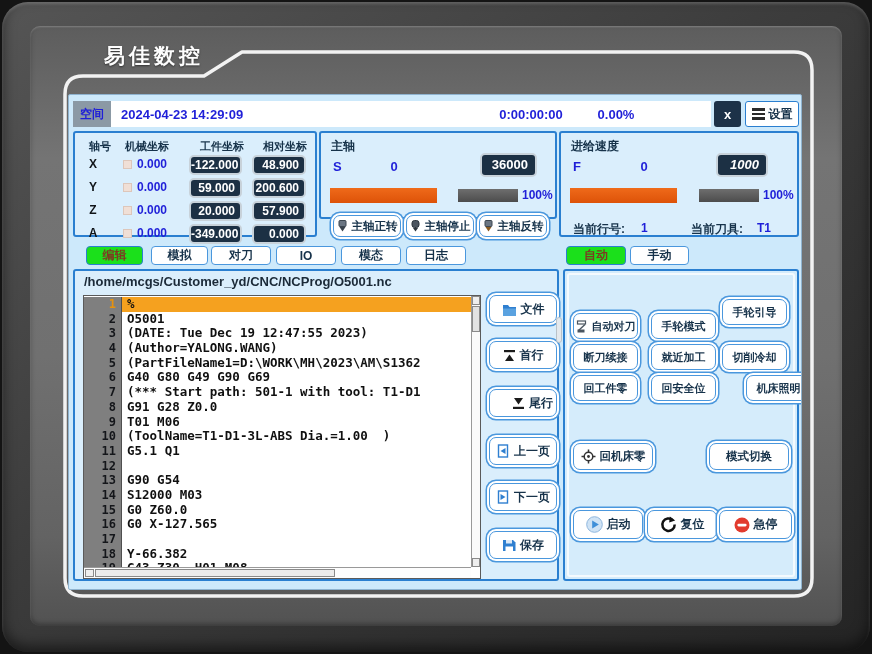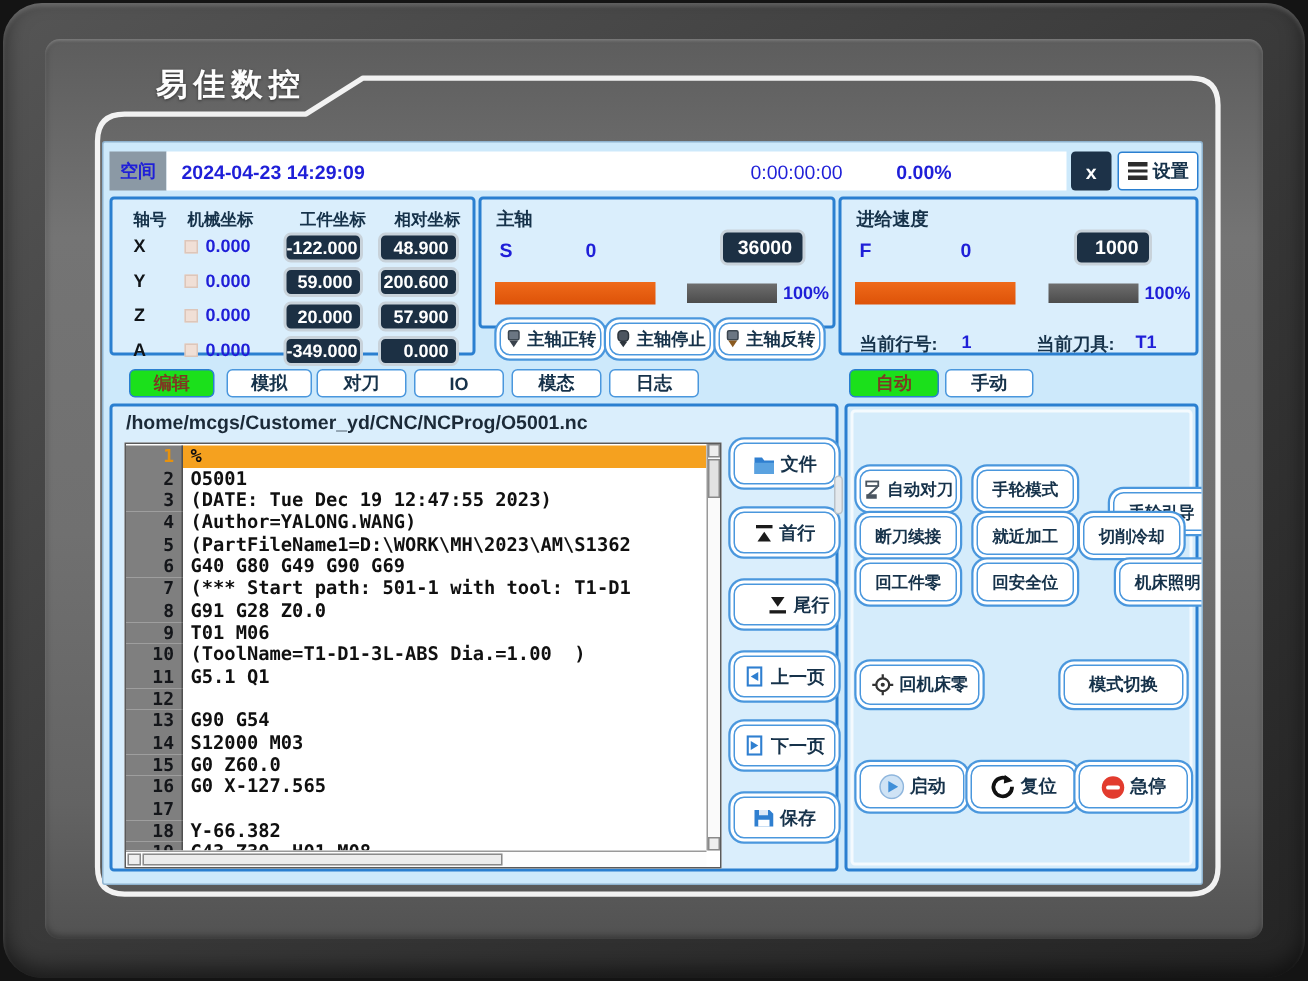--- a/index.html
+++ b/index.html
@@ -20,21 +20,21 @@
   
   .screen { position:absolute; left:68px; top:94px; width:734px; height:496px;
     background:#cde9fb; border:1px solid #8fb3cf; border-radius:2px; overflow:hidden;
     font-family:"Liberation Sans", sans-serif; }
 
   
   .tb-tab { position:absolute; left:4px; top:6px; width:38px; height:26px; background:#8b99a5;
     color:#1f1fd8; font-size:12px; font-weight:bold; display:flex; align-items:center; justify-content:center; }
   .tb-bar { position:absolute; left:42px; top:6px; width:600px; height:26px; background:#ffffff; }
   .tb-date { position:absolute; left:10px; top:6px; font-size:13px; font-weight:bold; color:#1f1fd8; }
-  .tb-elapsed { position:absolute; left:370px; top:6px; width:100px; text-align:center; font-size:13px; font-weight:normal; color:#1f1fd8; }
+  .tb-elapsed { position:absolute; left:370px; top:6px; width:100px; text-align:center; font-size:13px; font-weight:bold; color:#1f1fd8; }
   .tb-percent { position:absolute; left:470px; top:6px; width:70px; text-align:center; font-size:13px; font-weight:bold; color:#1f1fd8; }
   .tb-close { position:absolute; left:645px; top:6px; width:27px; height:26px; background:#1d3248; border-radius:3px;
     color:#fff; font-size:13px; font-weight:bold; display:flex; align-items:center; justify-content:center; cursor:pointer; }
   .tb-settings { position:absolute; left:676px; top:6px; width:54px; height:26px; background:#fff;
     border:1px solid #2a7fd0; border-radius:3px; display:flex; align-items:center; justify-content:center; gap:4px;
     font-size:12px; font-weight:bold; color:#16324a; cursor:pointer; }
   .menu-bars { display:inline-flex; flex-direction:column; gap:2px; }
   .menu-bars i { display:block; width:13px; height:2.5px; background:#2b2b2b; }
 
   
@@ -201,21 +201,21 @@
             </svg>
           </span>
         <span>主轴反转</span>
       </div>
     </div>
 
     <div class="panel p-feed">
       <span class="ptitle">进给速度</span>
       <span class="pletter">F</span>
       <span class="pactual" style="left:68px;width:30px;text-align:center;">0</span>
-      <div class="pset" style="left:155px;width:52px;">1000</div>
+      <div class="pset" style="left:155px;width:52px;font-style:italic;">1000</div>
       <div class="bar-orange" style="left:9px;width:107px;"></div>
       <div class="bar-gray" style="left:138px;width:60px;"></div>
       <span class="bar-pct" style="left:202px;">100%</span>
       <span class="cur-label" style="left:12px;">当前行号:</span>
       <span class="cur-value" style="left:80px;">1</span>
       <span class="cur-label" style="left:130px;">当前刀具:</span>
       <span class="cur-value" style="left:196px;">T1</span>
     </div>
 
     <div class="tab active" style="left:17px;width:57px;">编辑</div>
@@ -386,21 +386,21 @@
         <span class="ic">
             <svg width="12" height="13">
               <rect x="1.5" y="1" width="8" height="3" fill="none" stroke="#4a5560" stroke-width="1.2"></rect>
               <path d="M2.5 10.5 L9 4.5" stroke="#4a5560" stroke-width="1.4"></path>
               <rect x="1.5" y="9.5" width="7" height="3" fill="#4a5560"></rect>
             </svg>
           </span>
         <span>自动对刀</span>
       </div>
       <div class="btn ops-grid" style="left:86px;top:42px;">手轮模式</div>
-      <div class="btn ops-grid" style="left:157px;top:57px;margin-left:20px;">手轮引导</div>
+      <div class="btn ops-grid" style="left:157px;top:28px;">手轮引导</div>
 
       <div class="btn ops-grid" style="left:8px;top:73px;">断刀续接</div>
       <div class="btn ops-grid" style="left:86px;top:73px;">就近加工</div>
       <div class="btn ops-grid" style="left:157px;top:73px;">切削冷却</div>
 
       <div class="btn ops-grid" style="left:8px;top:104px;">回工件零</div>
       <div class="btn ops-grid" style="left:86px;top:104px;">回安全位</div>
       <div class="btn ops-grid" style="left:157px;top:104px;margin-left:24px;">机床照明</div>
 
       <div class="btn ops-wide" style="left:8px;top:172px;">

